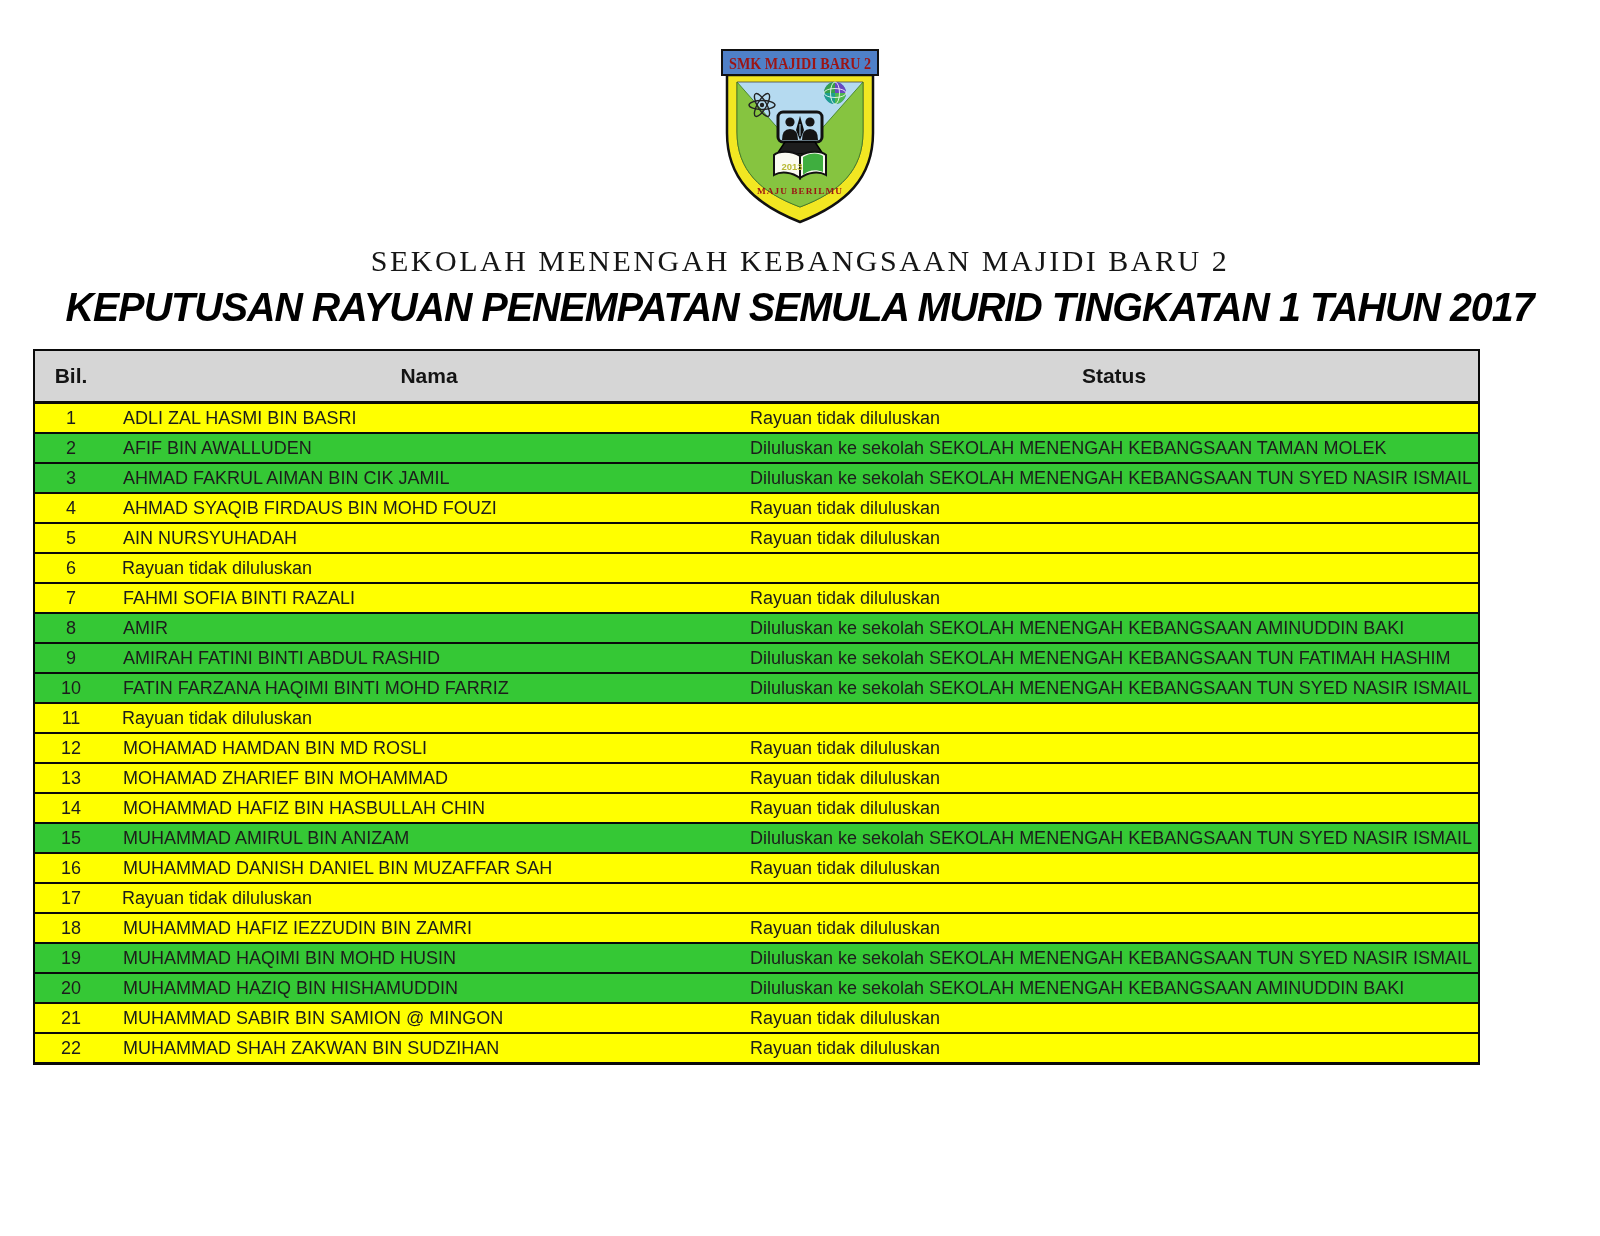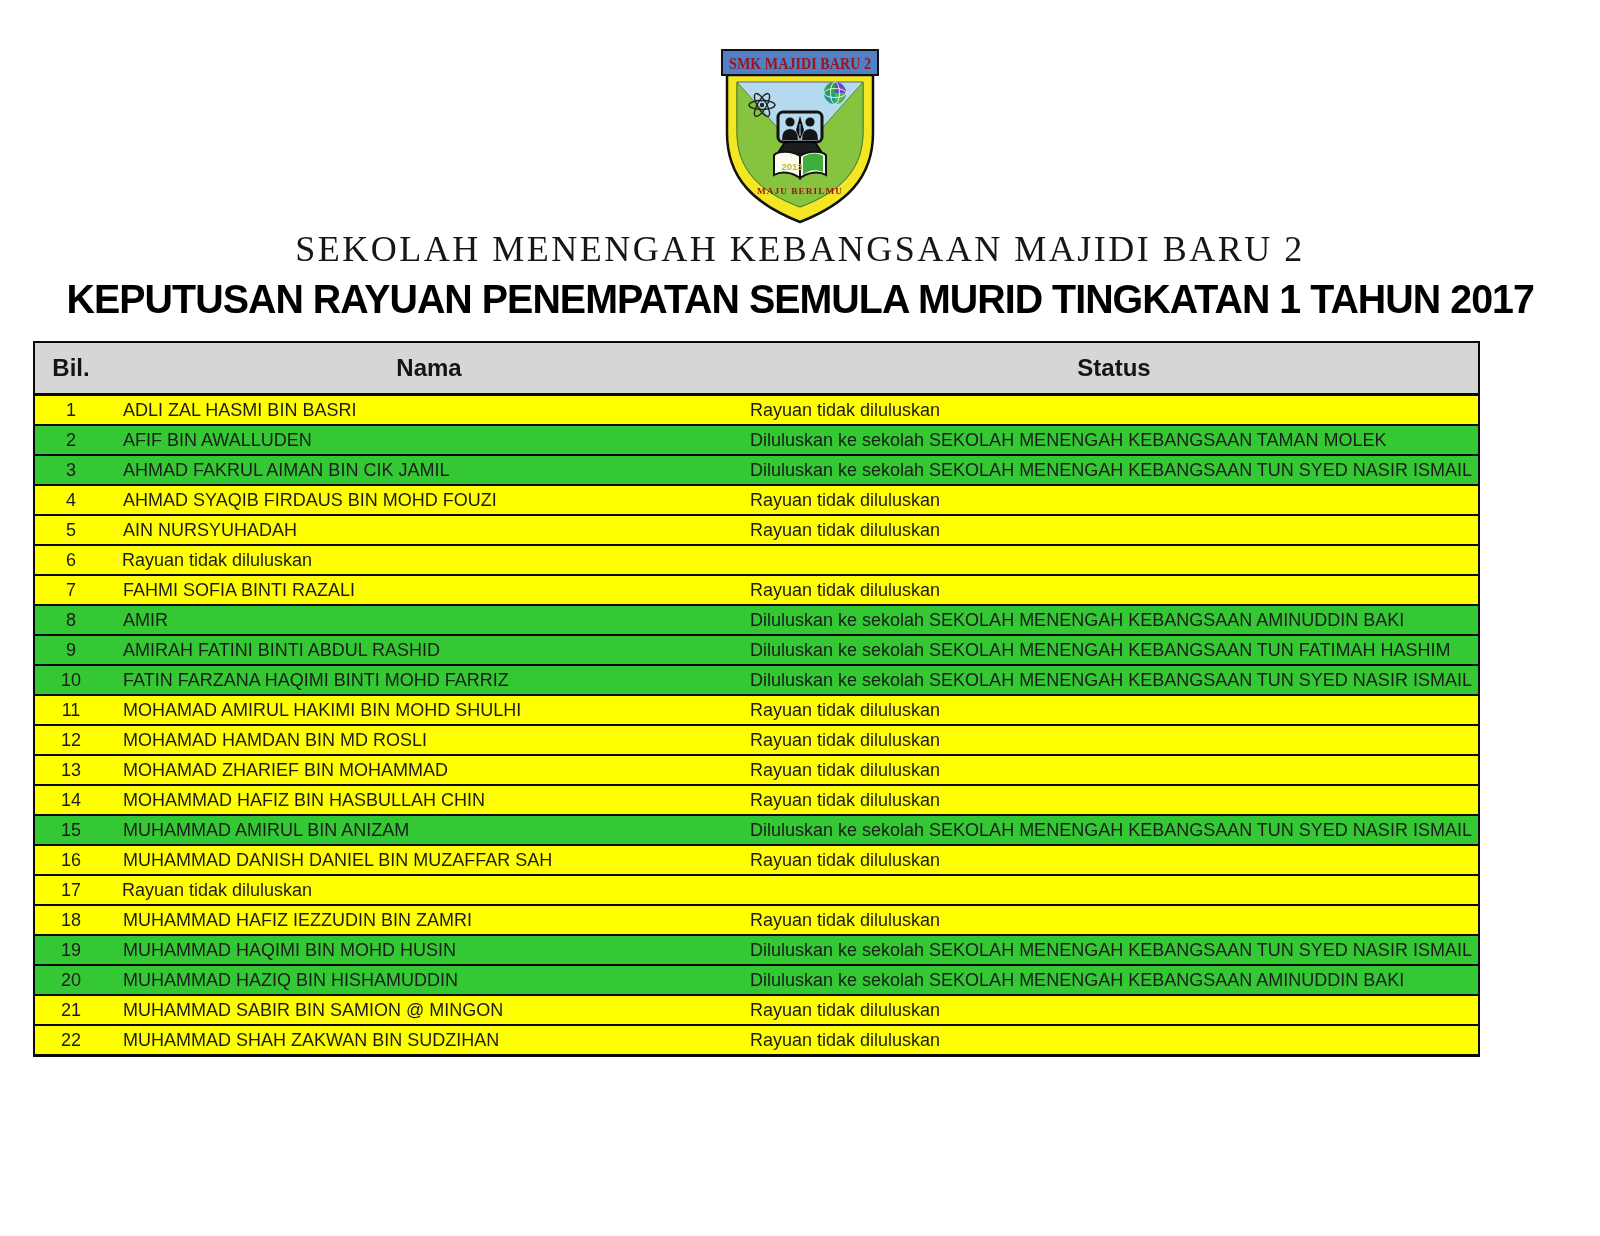--- a/index.html
+++ b/index.html
@@ -5,40 +5,40 @@
   html,body{margin:0;padding:0;}
   body{
     width:1600px;height:1236px;background:#ffffff;overflow:hidden;
     font-family:"Liberation Sans", sans-serif;
     position:relative;
   }
   .logo-wrap{display:flex;justify-content:center;padding-top:48px;}
   .school-name{
     text-align:center;
     font-family:"Liberation Serif", serif;
-    font-size:36px;letter-spacing:2.5px;color:#161616;
-    margin-top:4px;white-space:nowrap;
-  }
-  .title-wrap{text-align:center;margin-top:6px;}
+    font-size:30px;letter-spacing:2.5px;color:#161616;
+    margin-top:20px;white-space:nowrap;
+  }
+  .title-wrap{text-align:center;margin-top:6px;font-style:italic;}
   .doc-title{
     display:inline-block;
     font-family:"Liberation Sans", sans-serif;
     font-weight:bold;font-size:41px;letter-spacing:-1px;color:#000;
     white-space:nowrap;transform:scaleX(0.96);transform-origin:center;
   }
   .results-table{
     margin:18px 0 0 33px;width:1447px;
     border:2px solid #0a0a0a;border-bottom-width:3px;
     box-sizing:border-box;
   }
   .t-head{
     height:50px;background:var(--header-bg,#d6d6d6);
     display:grid;grid-template-columns:72px 628px 1fr;
     align-items:center;border-bottom:3px solid #0a0a0a;
-    font-weight:bold;font-size:24px;color:#141414;
+    font-weight:bold;font-size:21px;color:#141414;
   }
   .t-head .c-bil{text-align:center;}
   .t-head .c-nama{text-align:center;}
   .t-head .c-status{text-align:center;}
   .t-row{
     height:28px;border-bottom:2px solid #0a0a0a;
     display:grid;grid-template-columns:72px 628px 1fr;
     align-items:center;font-size:18px;color:#1c1c1c;
   }
   .t-row:last-child{border-bottom:none;}
@@ -160,21 +160,20 @@
     <div class="c-nama">AMIRAH FATINI BINTI ABDUL RASHID</div>
     <div class="c-status">Diluluskan ke sekolah SEKOLAH MENENGAH KEBANGSAAN TUN FATIMAH HASHIM</div>
   </div>
       <div class="t-row approved">
     <div class="c-bil">10</div>
     <div class="c-nama">FATIN FARZANA HAQIMI BINTI MOHD FARRIZ</div>
     <div class="c-status">Diluluskan ke sekolah SEKOLAH MENENGAH KEBANGSAAN TUN SYED NASIR ISMAIL</div>
   </div>
       <div class="t-row rejected">
     <div class="c-bil">11</div>
-    <div class="c-nama">MOHAMAD AMIRUL HAKIMI BIN MOHD SHULHI</div>
     <div class="c-status">Rayuan tidak diluluskan</div>
   </div>
       <div class="t-row rejected">
     <div class="c-bil">12</div>
     <div class="c-nama">MOHAMAD HAMDAN BIN MD ROSLI</div>
     <div class="c-status">Rayuan tidak diluluskan</div>
   </div>
       <div class="t-row rejected">
     <div class="c-bil">13</div>
     <div class="c-nama">MOHAMAD ZHARIEF BIN MOHAMMAD</div>

